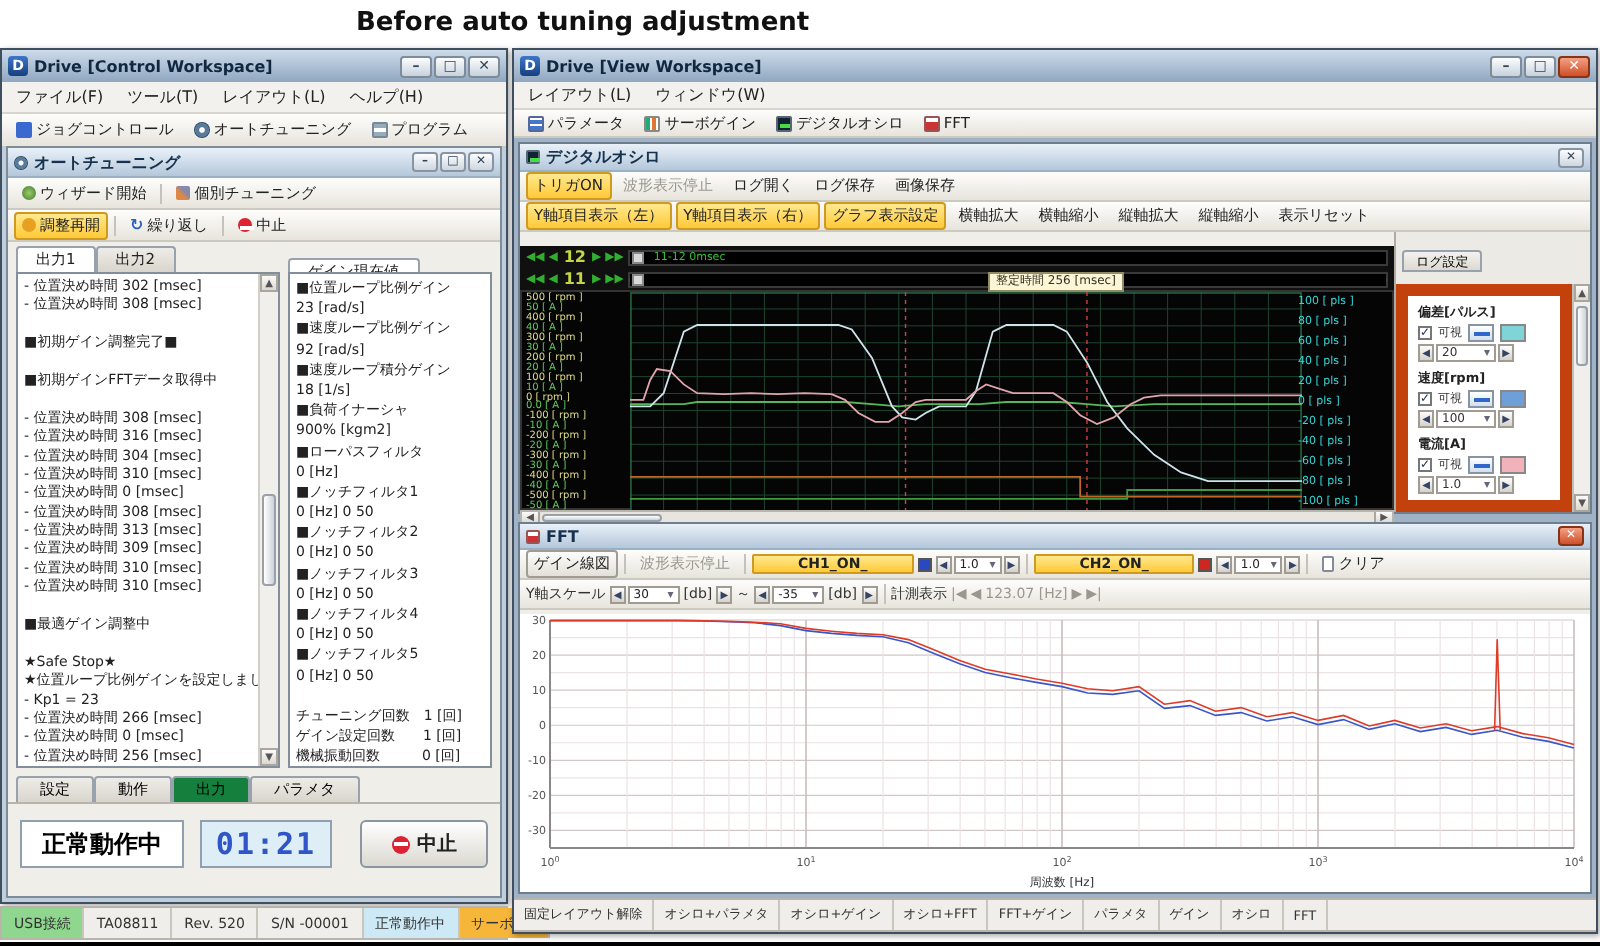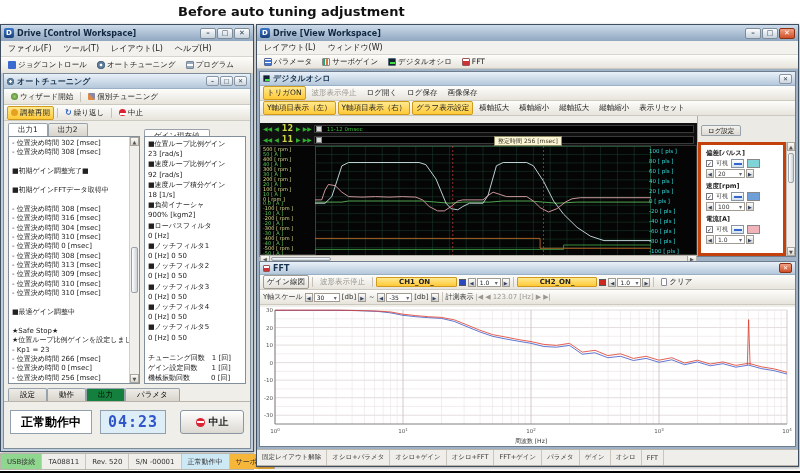--- a/index.html
+++ b/index.html
@@ -233,21 +233,21 @@
 
       <div style="position:absolute;left:4px;top:314px;display:flex">
 
       <span class="btab">設定</span>
           <span class="btab">動作</span>
           <span class="btab on">出力</span>
           <span class="btab">パラメタ</span>
         </div>
       <div style="position:absolute;left:0;top:327px;width:246px;height:47px;background:#efeee9;border-top:1px solid #b8b4ac">
         <div class="statebox" style="left:6px;top:8px;width:82px;height:24px;font-size:12px;line-height:22px">正常動作中</div>
-        <div class="statebox timer" style="left:96px;top:8px;width:66px;height:24px;font-size:15px;line-height:22px">04:23</div>
+        <div class="statebox timer" style="left:96px;top:8px;width:66px;height:24px;font-size:15px;line-height:22px">01:21</div>
         <div class="abortbtn" style="left:176px;top:8px;width:64px;height:24px">
           <span class="noentry"></span>
           <span>中止</span>
         </div>
       </div>
     </div>
 
   </div>
   <div class="sbar" style="left:0;top:453px;width:254px;height:17px">
 
@@ -437,21 +437,21 @@
           </div>
         </div>
 
         <div class="panel" style="left:437px;top:44px;width:98px;height:140px">
           <div style="padding:2px 0 0 3px">
             <span class="ptab">ログ設定</span>
           </div>
           <div style="padding:1px 0 0 3px">
             
           <span class="ptab on">表示設定</span><span class="ptab">トリガ設定</span></div>
-          <div style="position:absolute;left:0;top:26px;right:9px;bottom:0;background:#fff;border:3px solid #c2410c;overflow:hidden">
+          <div style="position:absolute;left:0;top:26px;right:9px;bottom:0;background:#fff;border:6px solid #c2410c;overflow:hidden">
 
               <div class="sec">
                 <div class="nm">偏差[パルス]</div>
                 <div class="srow">
                   <span class="cb">✓</span>
                   <span>可視</span>
                   <span class="wavebtn"></span>
                   <span class="swatch" style="background-color: rgb(127, 212, 216);"></span>
                 </div>
                 <div class="srow">

